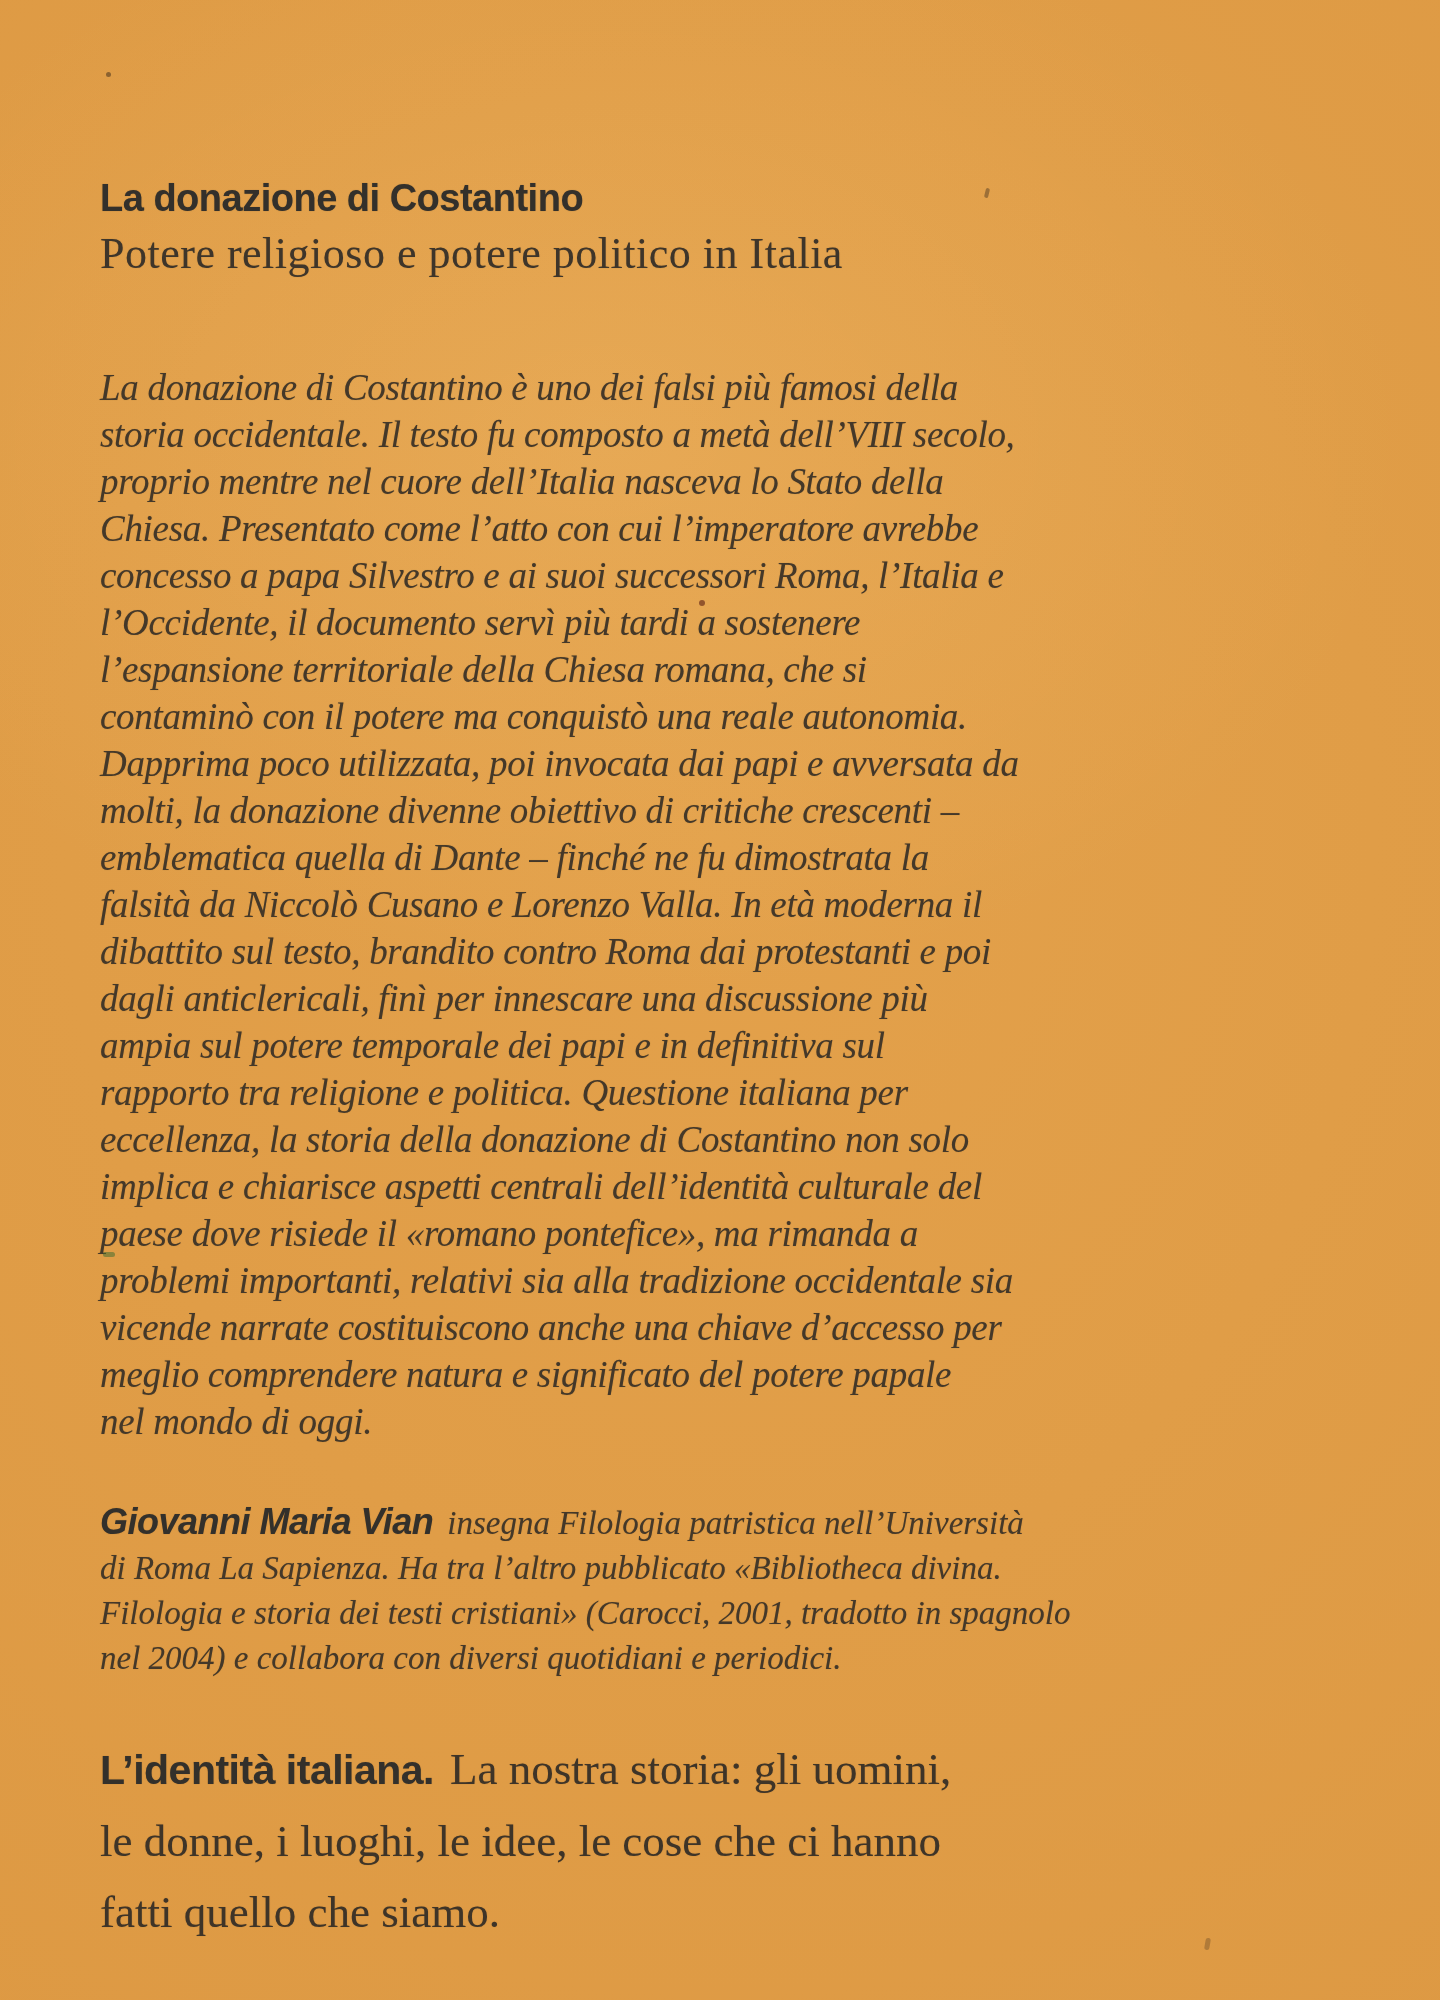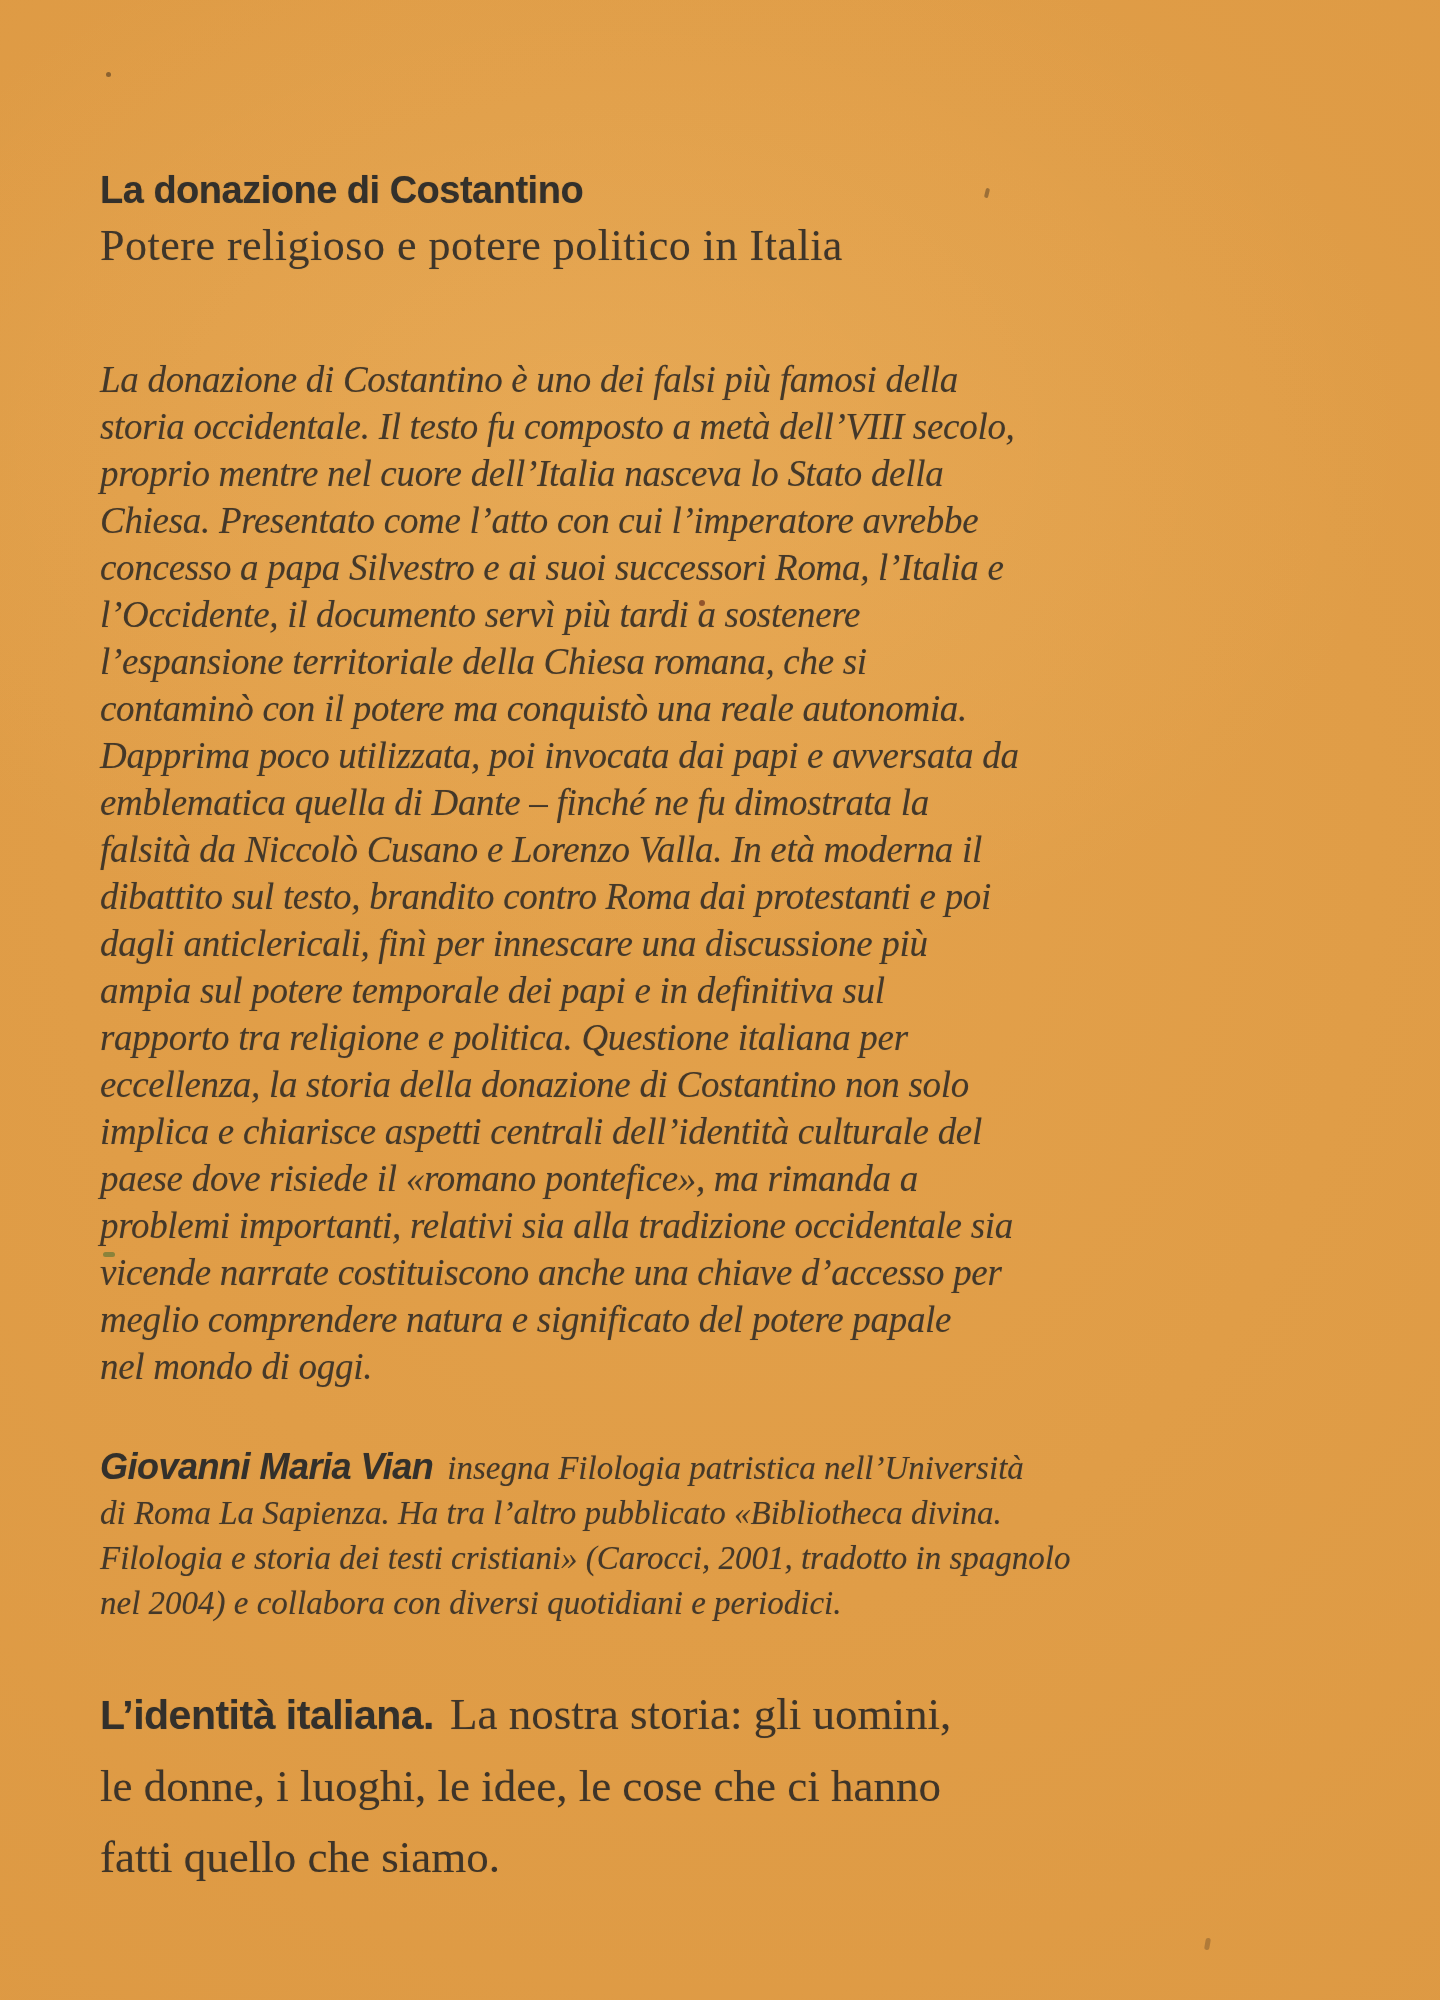--- a/index.html
+++ b/index.html
@@ -7,21 +7,21 @@
     width: 1440px;
     height: 2000px;
     overflow: hidden;
     position: relative;
     font-family: "Liberation Serif", serif;
   }
   .page {
     position: absolute;
     inset: 0;
     box-sizing: border-box;
-    padding: 0 100px;
+    padding: 8px 100px;
     background:
       radial-gradient(1300px 900px at 42% 22%, rgba(255, 214, 140, 0.18), rgba(0,0,0,0) 62%),
       radial-gradient(165% 140% at 50% 42%, #e3a14b 0%, #dd9943 55%, #d08b37 100%);
   }
   .title {
     font-family: "Liberation Sans", sans-serif;
     font-weight: 700;
     font-size: 38px;
     letter-spacing: -0.5px;
     line-height: 44px;
@@ -101,20 +101,21 @@
   <div class="blurb">
       <div class="line">La donazione di Costantino è uno dei falsi più famosi della</div>
       <div class="line">storia occidentale. Il testo fu composto a metà dell’VIII secolo,</div>
       <div class="line">proprio mentre nel cuore dell’Italia nasceva lo Stato della</div>
       <div class="line">Chiesa. Presentato come l’atto con cui l’imperatore avrebbe</div>
       <div class="line">concesso a papa Silvestro e ai suoi successori Roma, l’Italia e</div>
       <div class="line">l’Occidente, il documento servì più tardi a sostenere</div>
       <div class="line">l’espansione territoriale della Chiesa romana, che si</div>
       <div class="line">contaminò con il potere ma conquistò una reale autonomia.</div>
       <div class="line">Dapprima poco utilizzata, poi invocata dai papi e avversata da</div>
+      <div class="line">molti, la donazione divenne obiettivo di critiche crescenti –</div>
       <div class="line">emblematica quella di Dante – finché ne fu dimostrata la</div>
       <div class="line">falsità da Niccolò Cusano e Lorenzo Valla. In età moderna il</div>
       <div class="line">dibattito sul testo, brandito contro Roma dai protestanti e poi</div>
       <div class="line">dagli anticlericali, finì per innescare una discussione più</div>
       <div class="line">ampia sul potere temporale dei papi e in definitiva sul</div>
       <div class="line">rapporto tra religione e politica. Questione italiana per</div>
       <div class="line">eccellenza, la storia della donazione di Costantino non solo</div>
       <div class="line">implica e chiarisce aspetti centrali dell’identità culturale del</div>
       <div class="line">paese dove risiede il «romano pontefice», ma rimanda a</div>
       <div class="line">problemi importanti, relativi sia alla tradizione occidentale sia</div>

